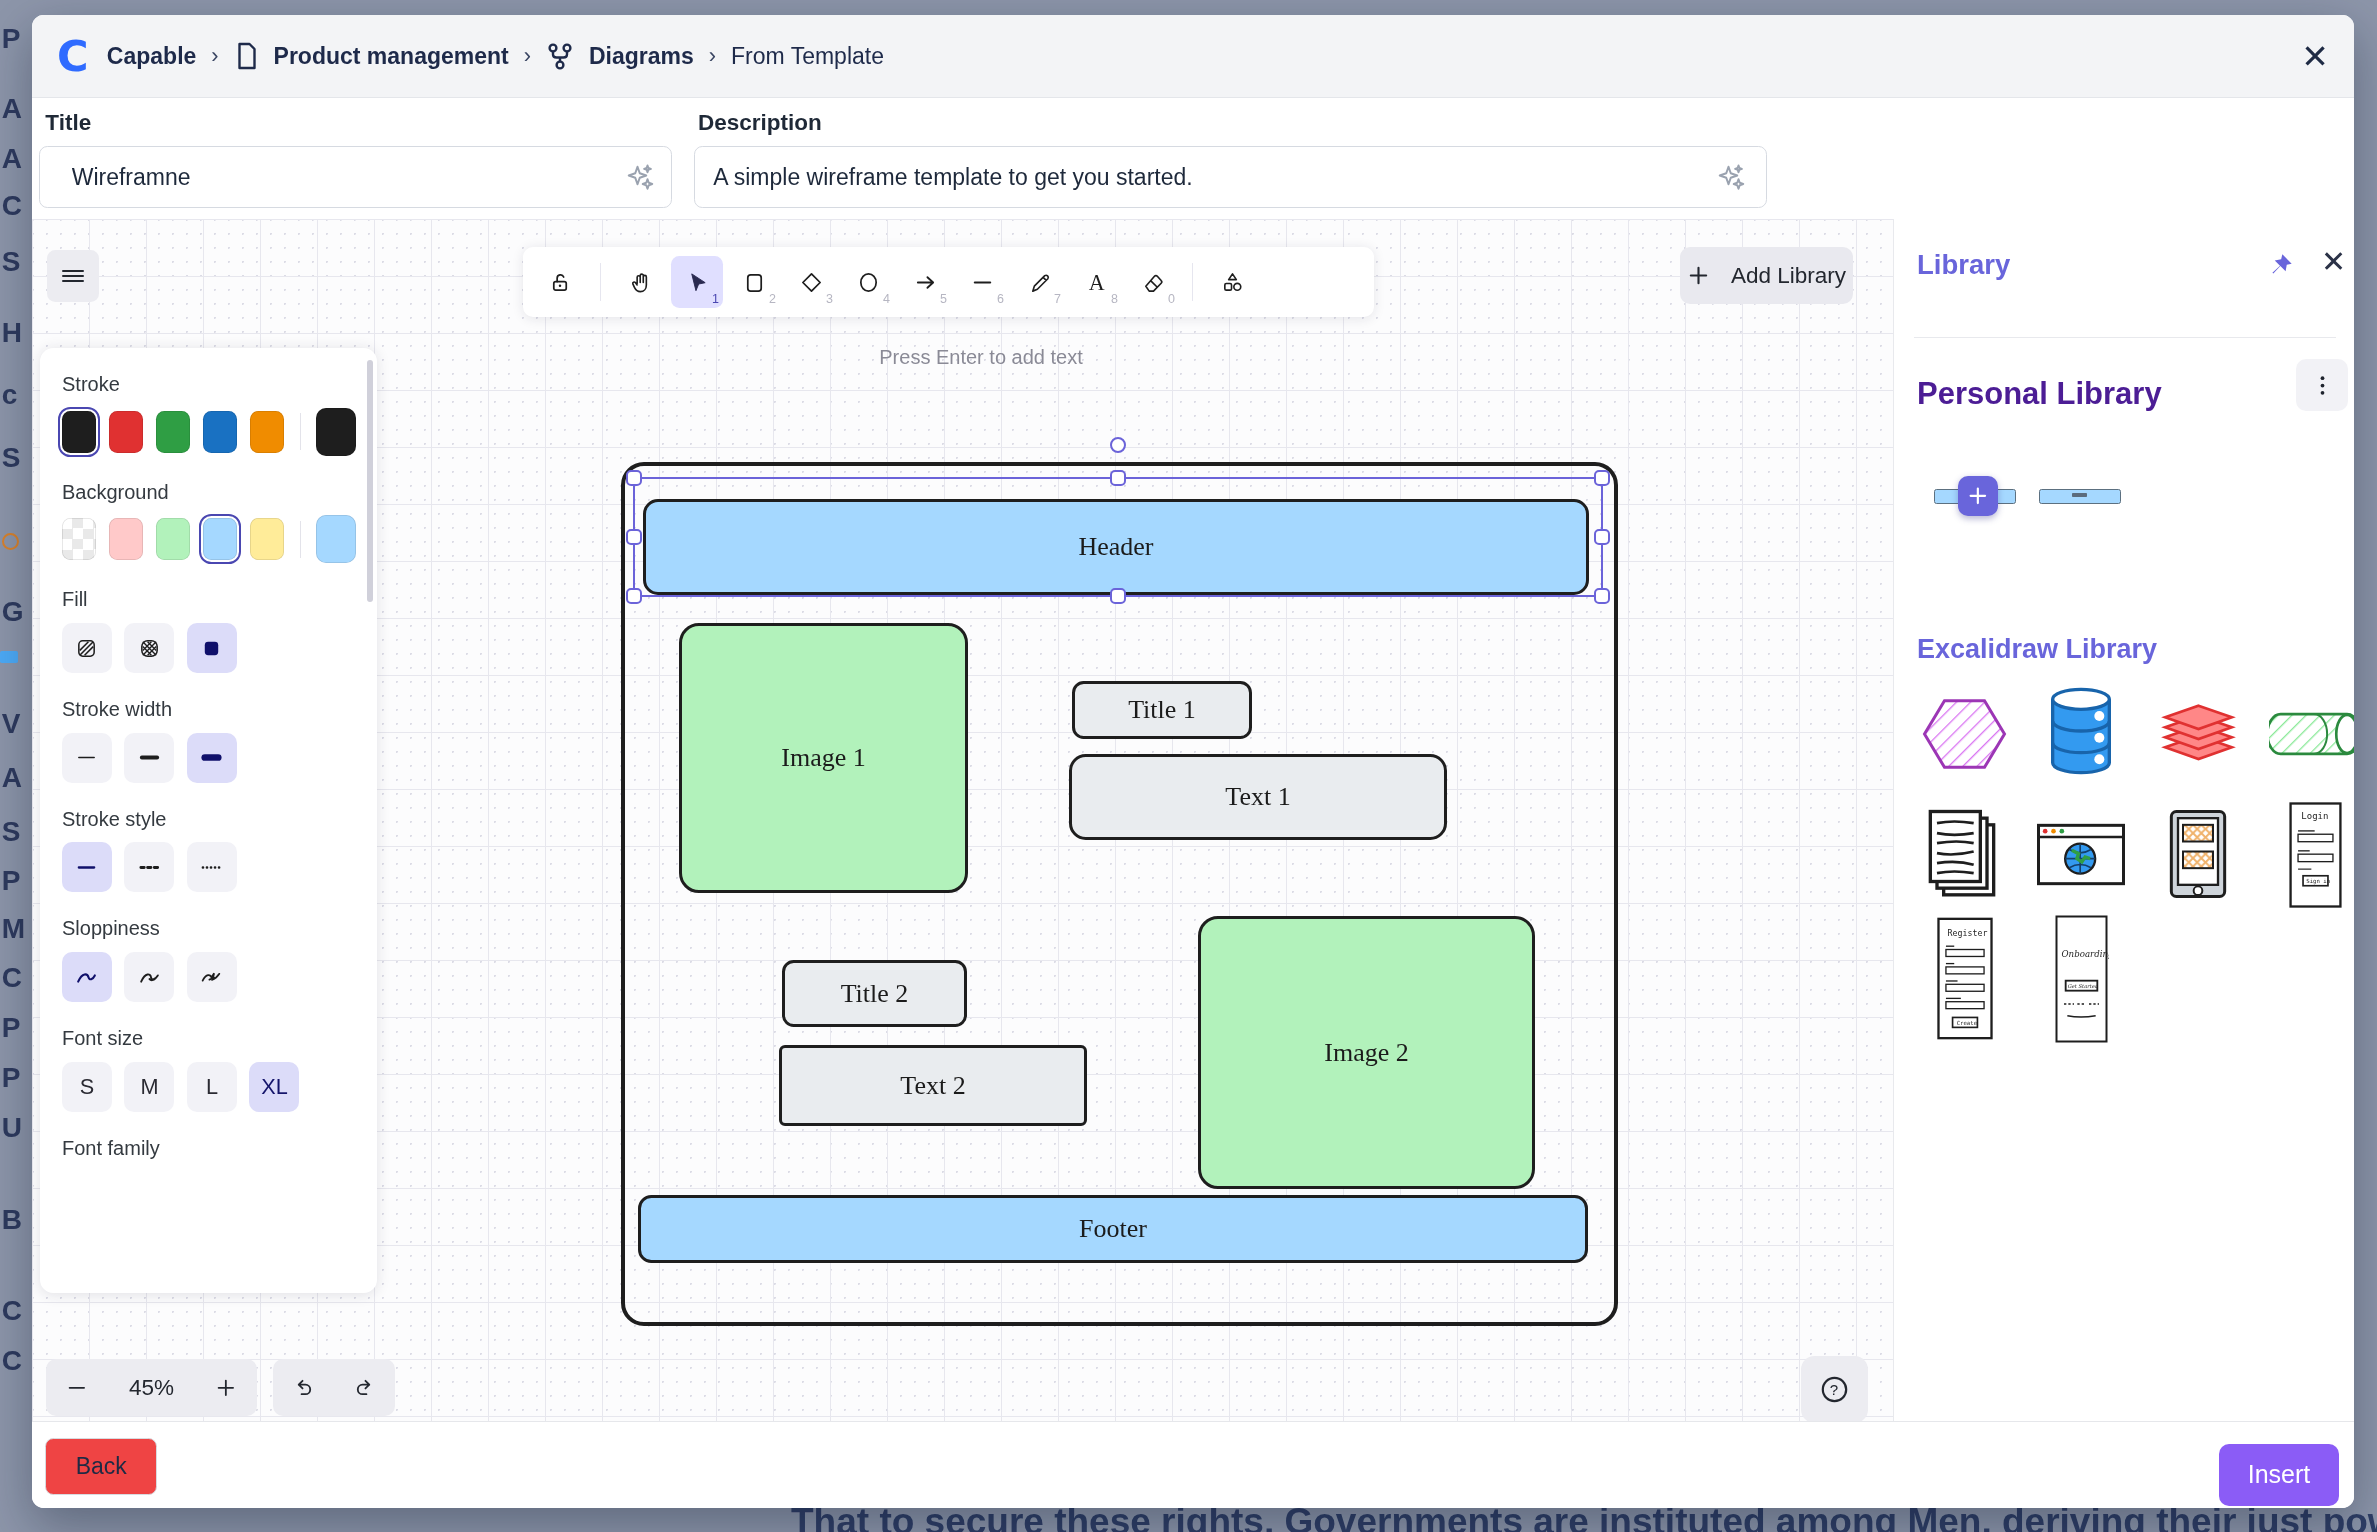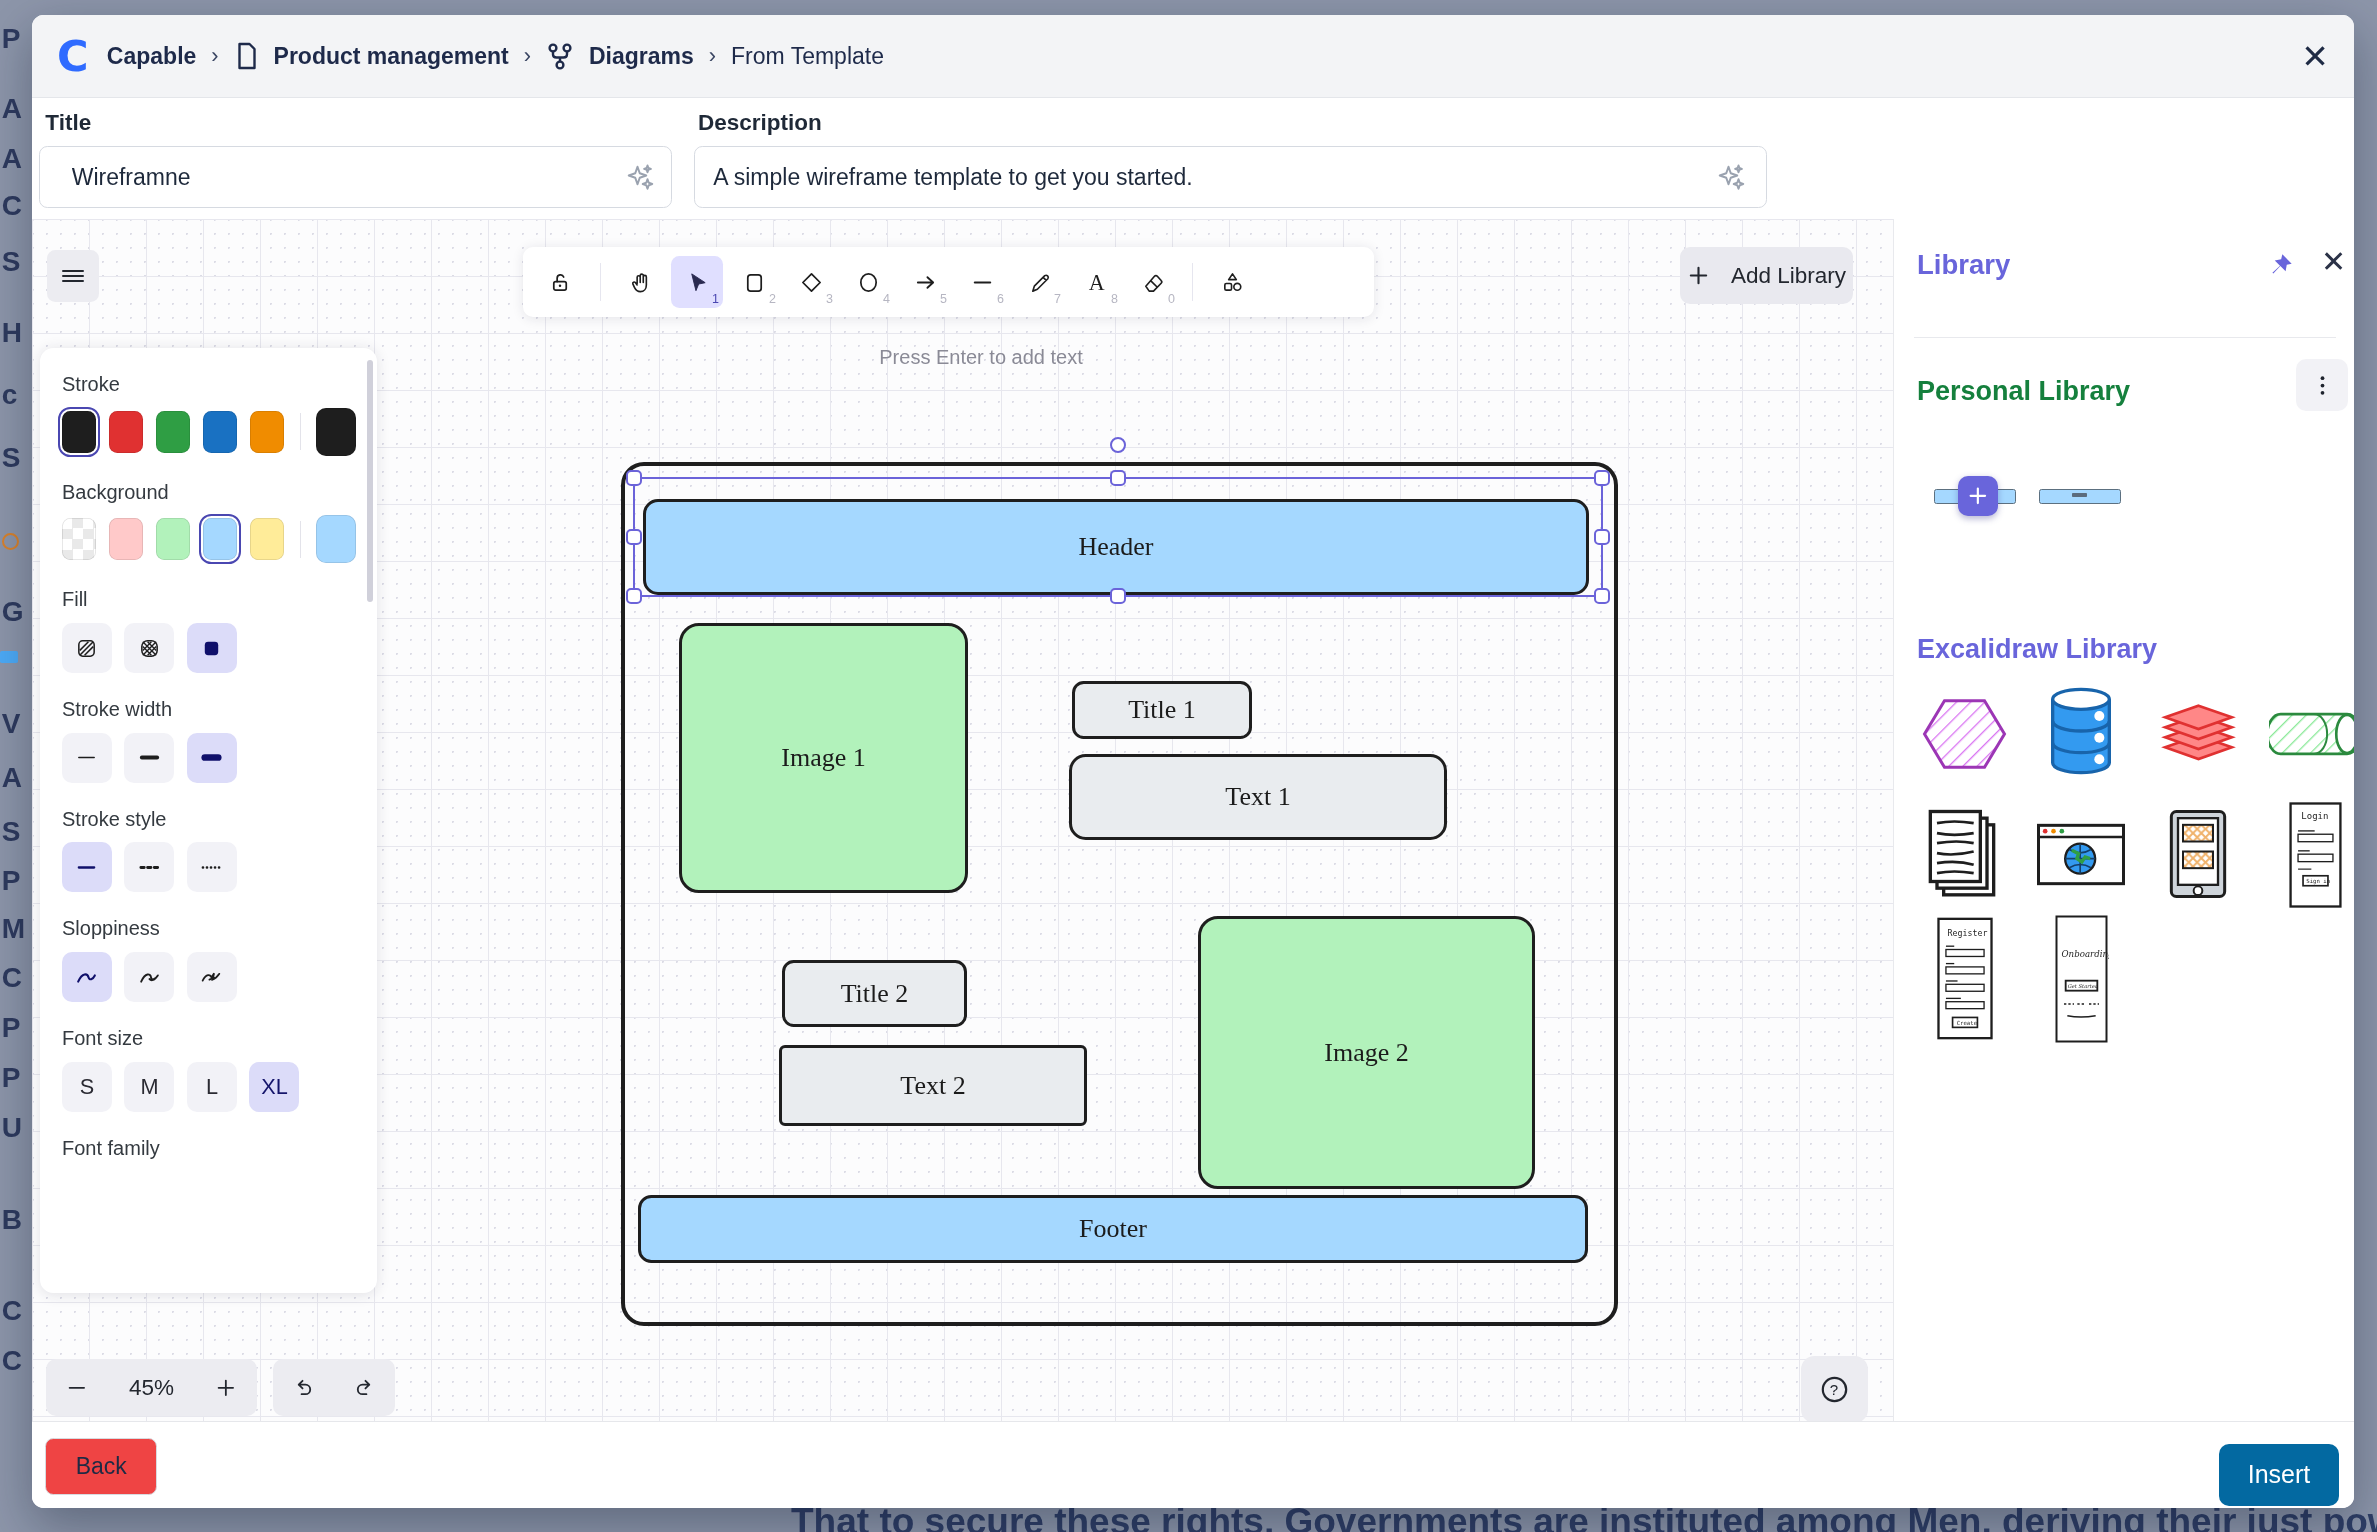--- a/index.html
+++ b/index.html
@@ -24,21 +24,21 @@
   
   .m-form{position:absolute;left:0;top:83px;width:100%;height:121px;background:#fff;}
   .f-label{position:absolute;font-size:22.5px;font-weight:600;color:#1f2937;}
   .f-input{position:absolute;height:62px;border:1.2px solid #d6dae1;border-radius:8.3px;background:#fff;
            font-size:23px;color:#1e293b;padding:0 53px 0 18.3px;box-sizing:border-box;font-family:"Liberation Sans",sans-serif;}
   .sparkle{position:absolute;width:30px;height:30px;}
   
   .m-footer{position:absolute;left:0;top:1406px;width:100%;height:87px;background:#fff;border-top:0.8px solid #e6e7eb;}
   .btn-back{position:absolute;left:13.3px;top:16px;width:110px;height:55px;background:#ef4444;border:1.2px solid #d8dbe0;
             border-radius:8.3px;font-size:23px;color:#1e2a44;display:flex;align-items:center;justify-content:center;}
-  .btn-insert{position:absolute;right:15px;top:21.7px;width:120px;height:62px;background:#0369a1;border:none;
+  .btn-insert{position:absolute;right:15px;top:21.7px;width:120px;height:62px;background:#8b5cf6;border:none;
             border-radius:10px;font-size:25px;color:#fff;display:flex;align-items:center;justify-content:center;}
   
   .editor{position:absolute;left:0;top:204px;width:2322px;height:1202px;background-color:#fcfcfd;
     background-image:
       linear-gradient(to right,#e7e7ee 0.8px,transparent 0.8px),
       linear-gradient(to bottom,#e7e7ee 0.8px,transparent 0.8px),
       radial-gradient(circle at 0.8px 0.8px,#dcdce6 0.8px,transparent 1.2px);
     background-size:57px 57px,57px 57px,14px 14px;}
   .island{position:absolute;background:#fff;border-radius:10px;box-shadow:0 1.7px 11.7px rgba(30,30,60,.10);}
   .sq-btn{background:#ececf1;border-radius:8.3px;display:flex;align-items:center;justify-content:center;}
@@ -84,21 +84,21 @@
            justify-content:space-around;}
   .help{left:1769px;top:1137px;width:67px;height:67px;border-radius:13.3px;background:#ececf1;box-shadow:none;
         display:flex;align-items:center;justify-content:center;}
   
   .lpanel{position:absolute;left:1861px;top:0;width:461px;height:1202px;background:#fff;border-left:0.8px solid #e8e9ed;
           box-sizing:border-box;padding:0 0;}
   .lp-title{position:absolute;left:23px;top:30px;font-size:27.5px;font-weight:700;color:#6965db;}
   .lp-pin{position:absolute;left:372px;top:33px;}
   .lp-close{position:absolute;left:427px;top:25px;font-size:30px;color:#2b3247;}
   .lp-div{position:absolute;left:20px;top:118px;width:422px;height:0.8px;background:#e8e9ed;}
-  .lp-personal{position:absolute;left:23px;top:157px;font-size:27px;font-weight:700;color:#15803d;}
+  .lp-personal{position:absolute;left:23px;top:157px;font-size:31px;font-weight:700;color:#4c1d95;}
   .kebab{position:absolute;left:402px;top:140px;width:52px;height:52px;border-radius:10px;background:#f2f2f6;
          display:flex;align-items:center;justify-content:center;font-size:25px;color:#1f242e;letter-spacing:0;}
   .lib-bar{position:absolute;width:80px;height:12.5px;background:#a5d8ff;border:1.2px solid #5c7080;border-radius:2.5px;}
   .bar-smudge{position:absolute;left:32px;top:3.3px;width:15px;height:3.3px;background:#5b6b7c;border-radius:0.8px;}
   .plus-btn{position:absolute;width:40px;height:40px;background:#6965db;border-radius:10px;display:flex;align-items:center;
             justify-content:center;box-shadow:0 2.5px 6.7px rgba(60,60,140,.35);}
   .lp-excal{position:absolute;left:23px;top:415px;font-size:27px;font-weight:700;color:#6965db;}
   .lib-cell{position:absolute;width:108px;height:108px;display:flex;align-items:center;justify-content:center;}
 </style>
 </head>

